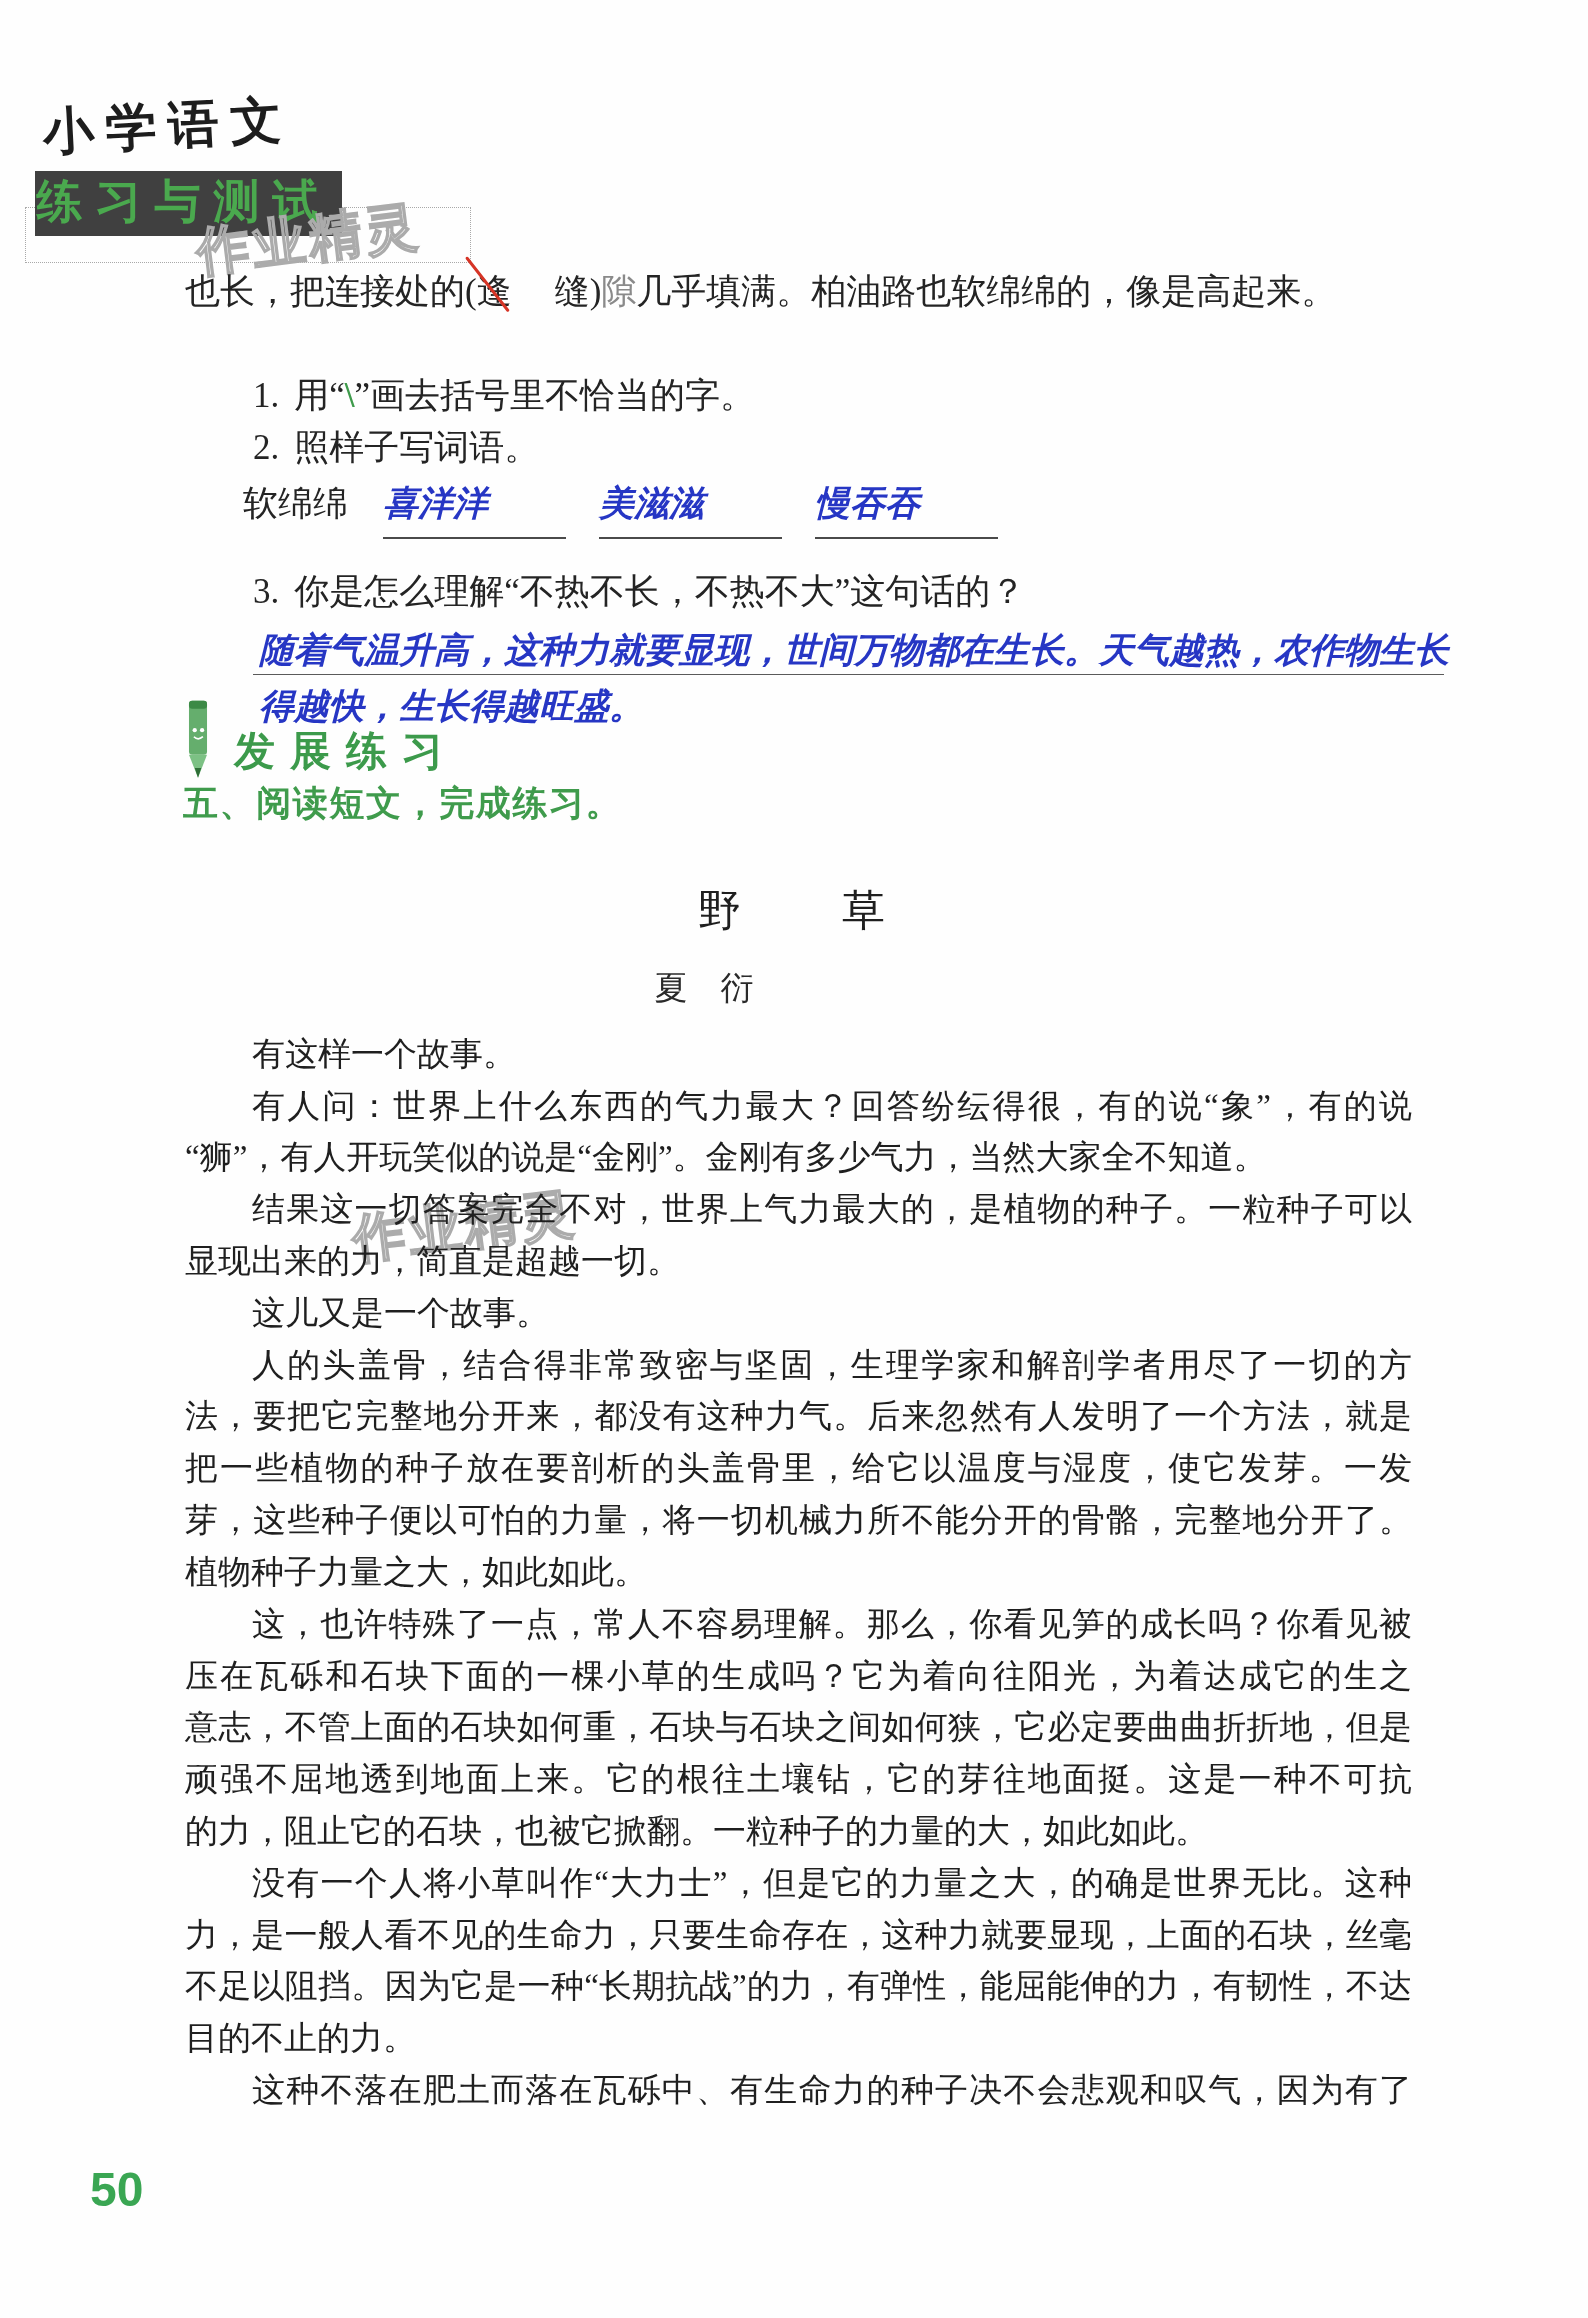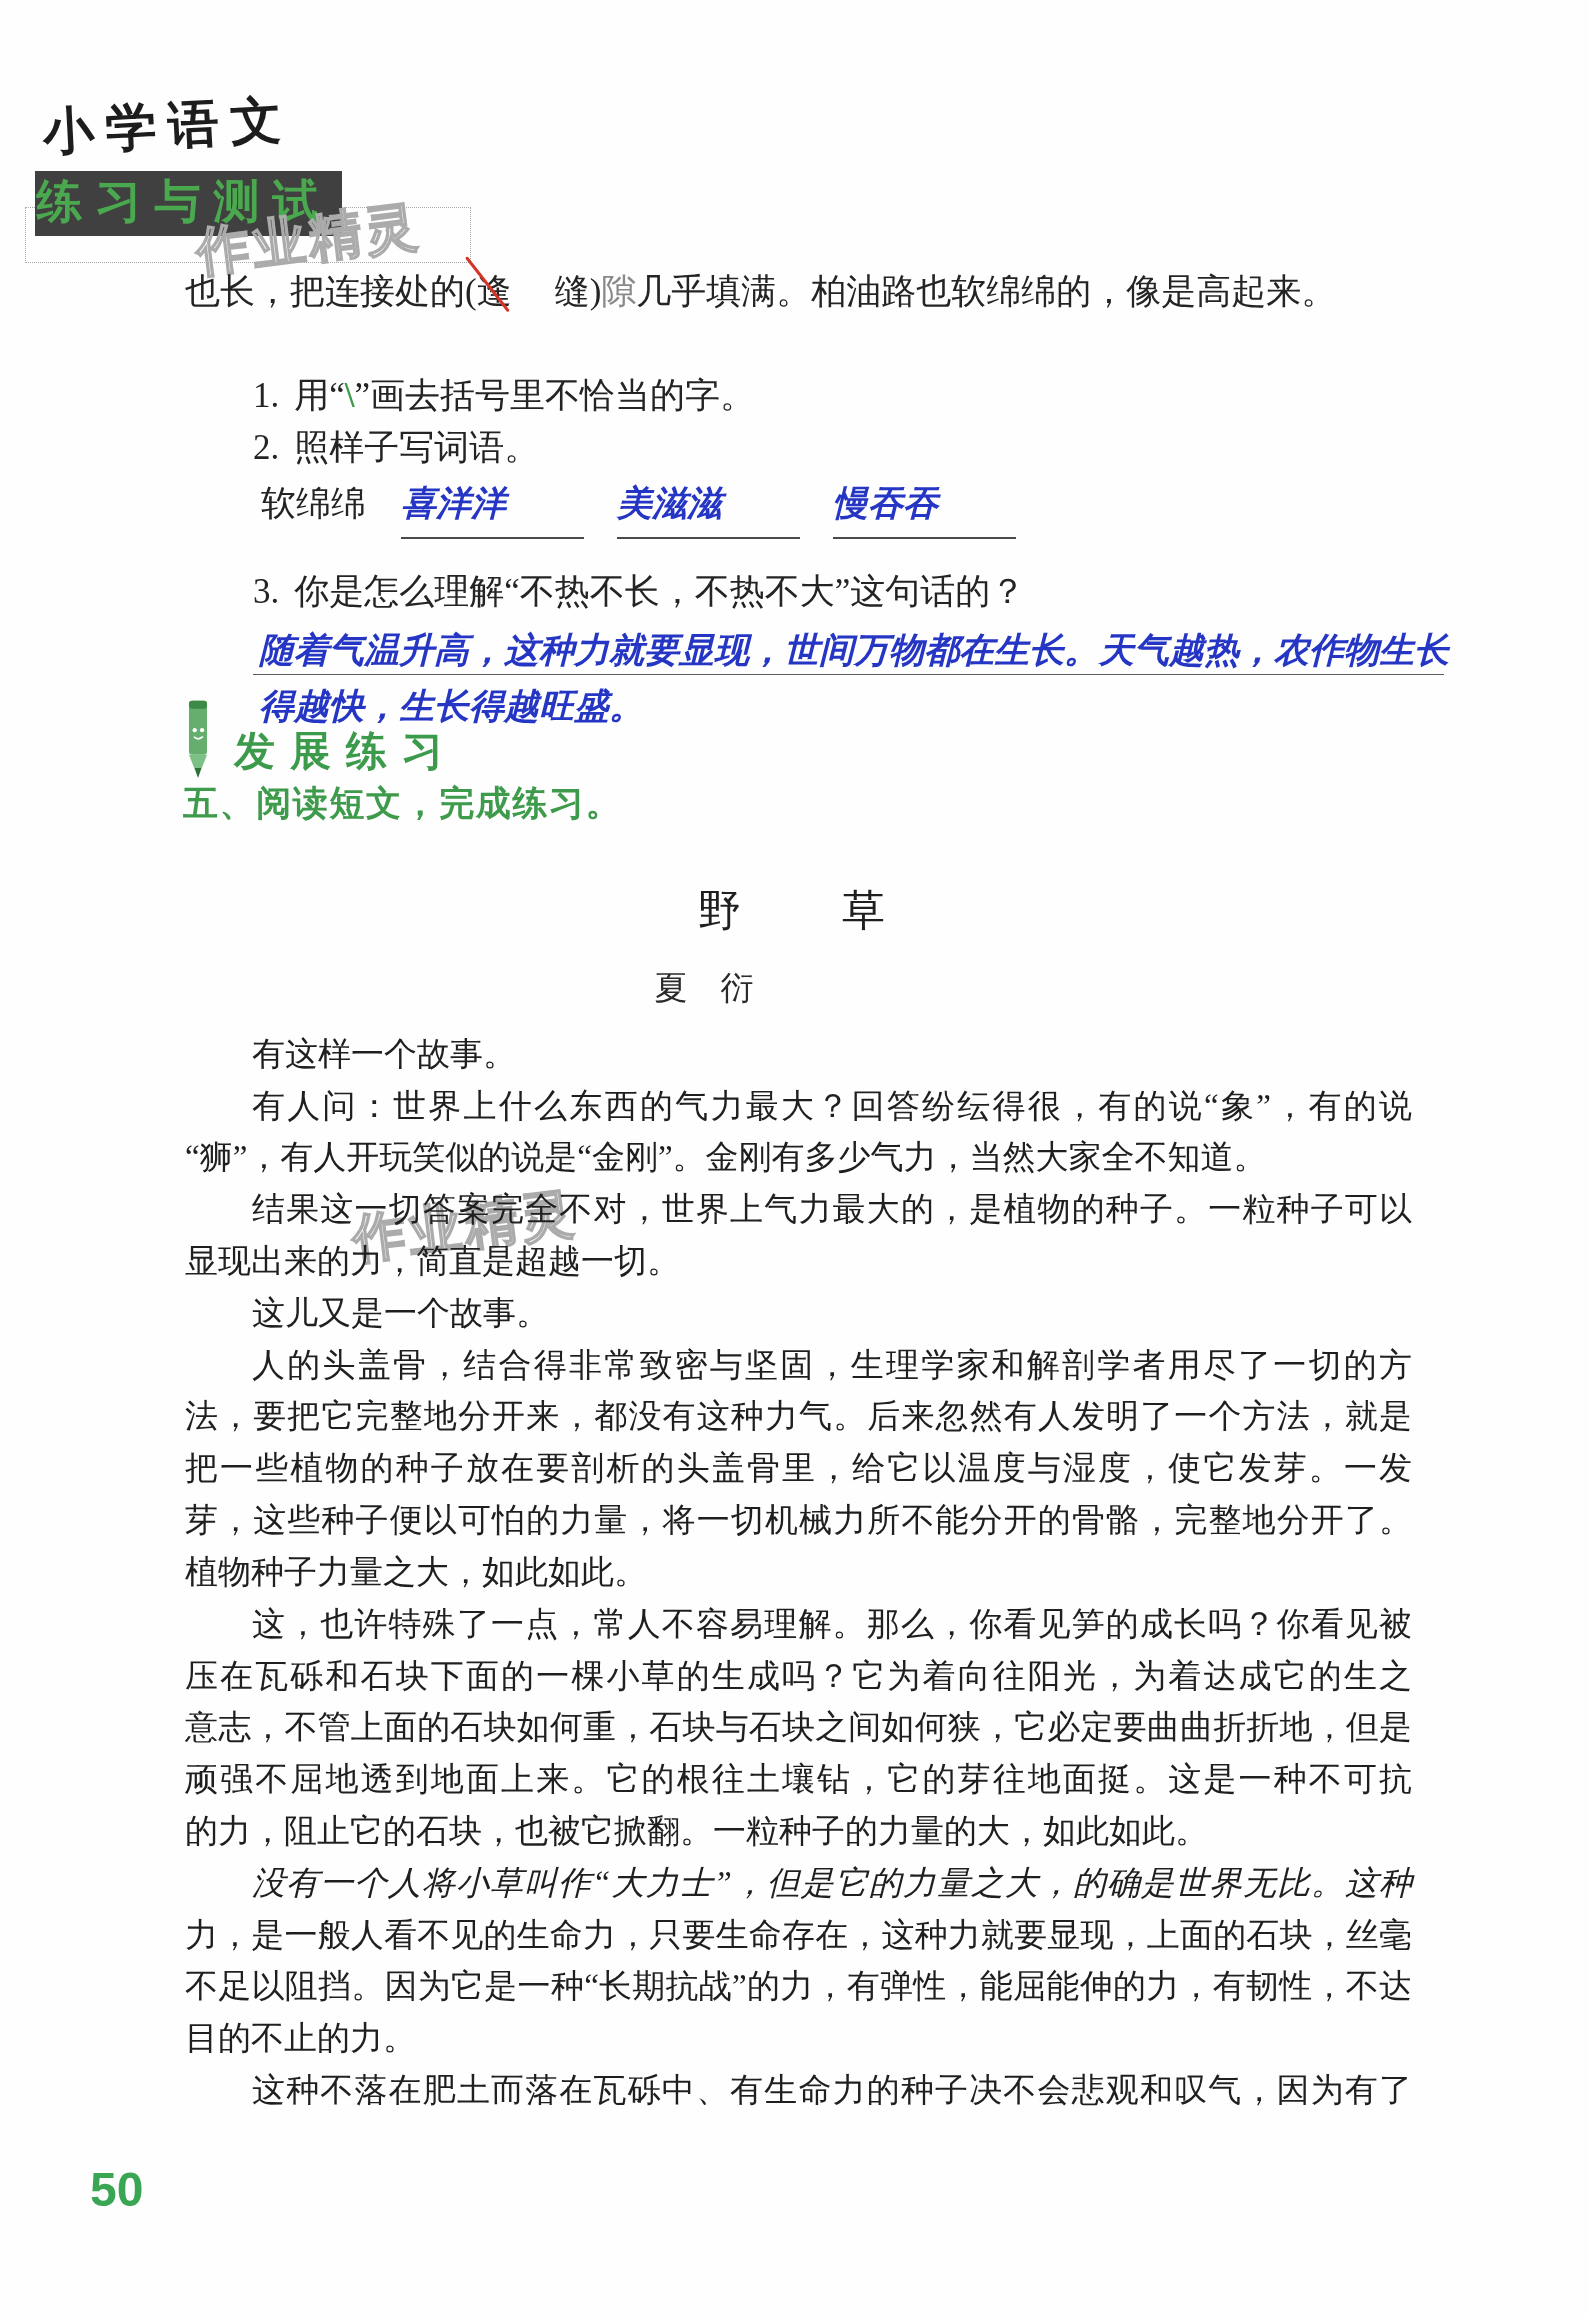--- a/index.html
+++ b/index.html
@@ -57,21 +57,21 @@
   }
   .choice-gap{margin-left:43px;}
   .faint{color:#8a8a8a;}
   .qline{font-size:35px;white-space:nowrap;}
   .q1{left:253px;top:372px;}
   .q2{left:253px;top:424px;}
   .q3{left:253px;top:568px;}
   .qnum{margin-right:15px;}
   .green-mark{color:#3f9b4c;font-weight:bold;}
 
-  .word-row{left:261px;top:480px;display:flex;align-items:flex-start;}
+  .word-row{left:243px;top:480px;display:flex;align-items:flex-start;}
   .word-label{font-size:35px;margin-right:35px;}
   .blank{
     width:183px;margin-right:33px;text-align:left;
     border-bottom:2.5px solid #4a4a4a;padding-bottom:14px;height:43px;
   }
   .hand{
     color:#2636c4;font-style:italic;font-weight:bold;font-size:35px;
     font-family:"Liberation Serif",serif;
   }
   .ans1{left:259px;top:627px;font-size:35px;white-space:nowrap;}
@@ -177,21 +177,21 @@
       <div class="bodyline ind" style="top: 1346px;">人的头盖骨，结合得非常致密与坚固，生理学家和解剖学者用尽了一切的方</div>
       <div class="bodyline" style="top: 1397px;">法，要把它完整地分开来，都没有这种力气。后来忽然有人发明了一个方法，就是</div>
       <div class="bodyline" style="top: 1449px;">把一些植物的种子放在要剖析的头盖骨里，给它以温度与湿度，使它发芽。一发</div>
       <div class="bodyline" style="top: 1501px;">芽，这些种子便以可怕的力量，将一切机械力所不能分开的骨骼，完整地分开了。</div>
       <div class="bodyline last" style="top: 1553px;">植物种子力量之大，如此如此。</div>
       <div class="bodyline ind" style="top: 1605px;">这，也许特殊了一点，常人不容易理解。那么，你看见笋的成长吗？你看见被</div>
       <div class="bodyline" style="top: 1657px;">压在瓦砾和石块下面的一棵小草的生成吗？它为着向往阳光，为着达成它的生之</div>
       <div class="bodyline" style="top: 1708px;">意志，不管上面的石块如何重，石块与石块之间如何狭，它必定要曲曲折折地，但是</div>
       <div class="bodyline" style="top: 1760px;">顽强不屈地透到地面上来。它的根往土壤钻，它的芽往地面挺。这是一种不可抗</div>
       <div class="bodyline last" style="top: 1812px;">的力，阻止它的石块，也被它掀翻。一粒种子的力量的大，如此如此。</div>
-      <div class="bodyline ind" style="top: 1864px; font-style: italic;">没有一个人将小草叫作“大力士”，但是它的力量之大，的确是世界无比。这种</div>
+      <div class="bodyline ind" style="top: 1864px;">没有一个人将小草叫作“大力士”，但是它的力量之大，的确是世界无比。这种</div>
       <div class="bodyline" style="top: 1916px;">力，是一般人看不见的生命力，只要生命存在，这种力就要显现，上面的石块，丝毫</div>
       <div class="bodyline" style="top: 1967px;">不足以阻挡。因为它是一种“长期抗战”的力，有弹性，能屈能伸的力，有韧性，不达</div>
       <div class="bodyline last" style="top: 2019px;">目的不止的力。</div>
       <div class="bodyline ind" style="top: 2071px;">这种不落在肥土而落在瓦砾中、有生命力的种子决不会悲观和叹气，因为有了</div>
     </div>
 
   <div class="abs page-number">50</div>
 
 </div>
 

